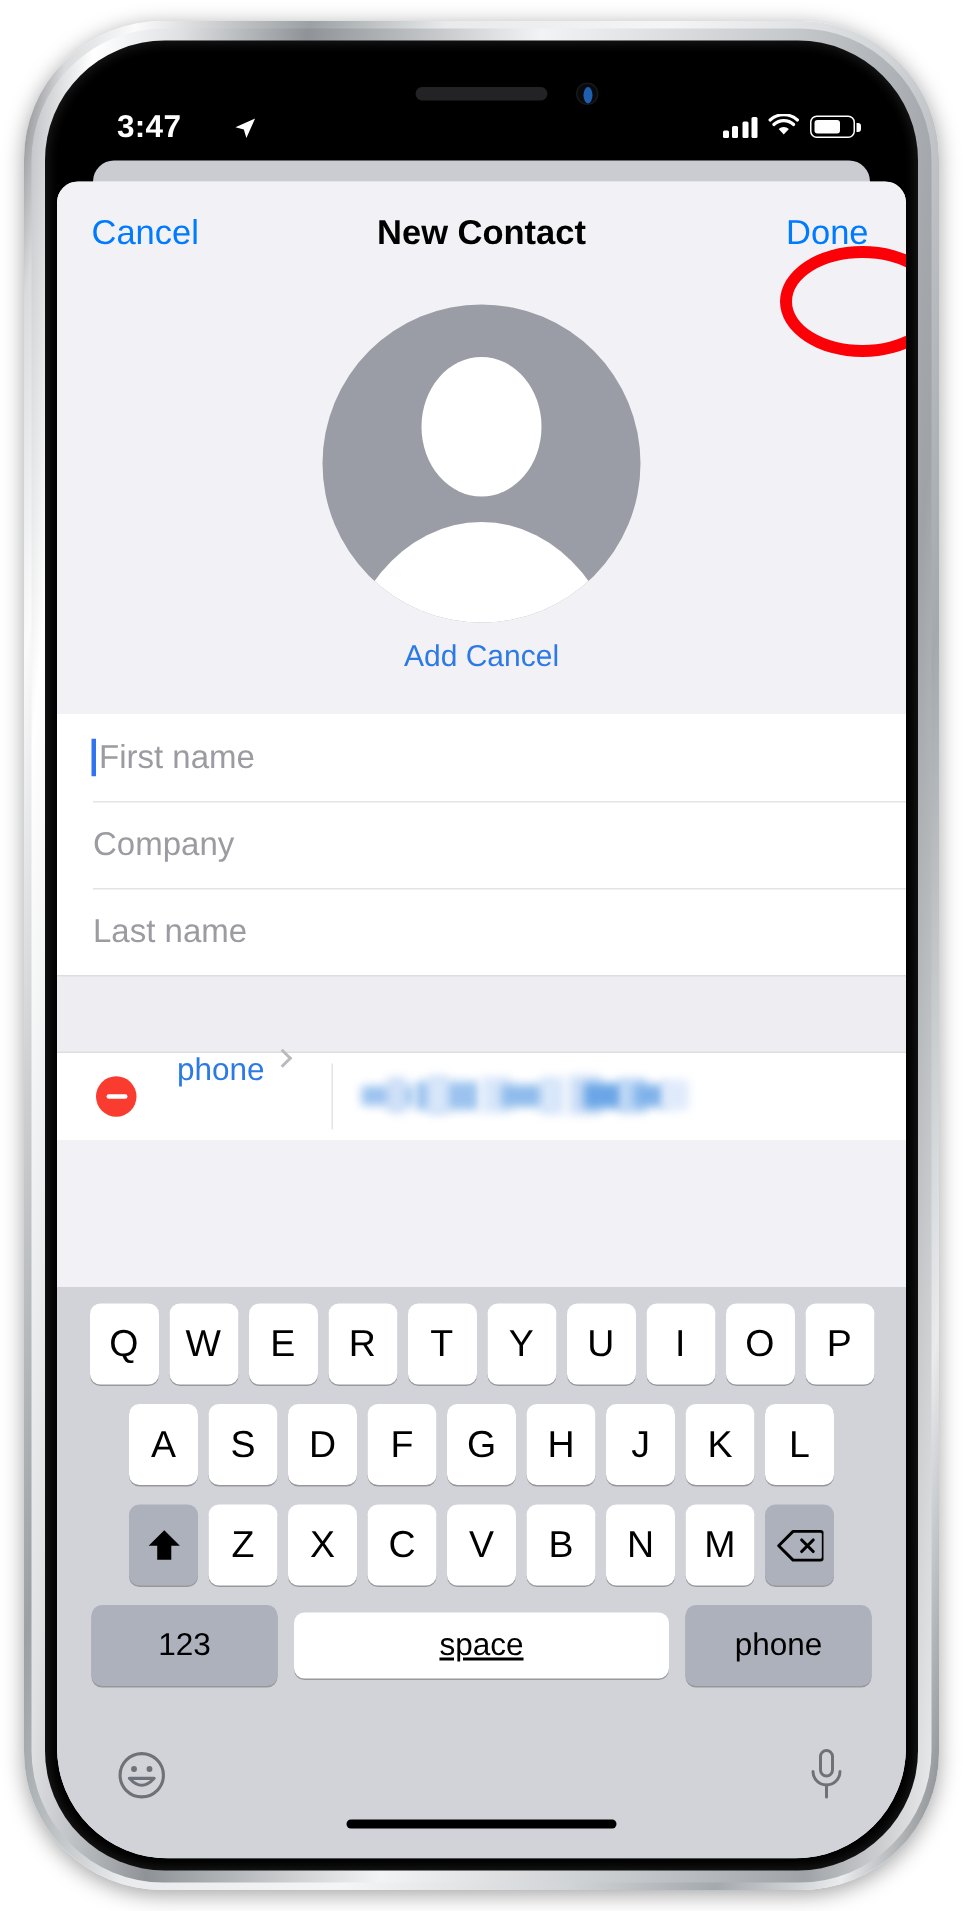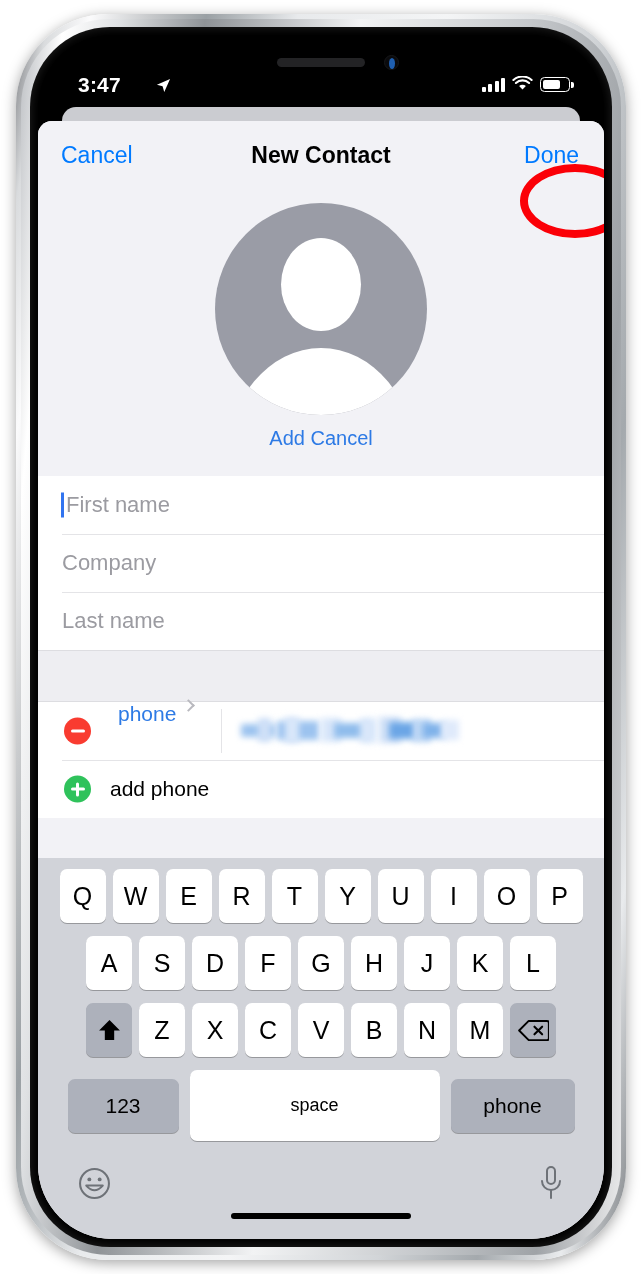--- a/index.html
+++ b/index.html
@@ -452,29 +452,30 @@
   .kb-row.r1 .key { width: 46px; height: 54px; }
   .kb-row.r2 .key { width: 46px; height: 54px; }
   .kb-row.r3 .key { width: 46px; height: 54px; }
 
   .key.wide-fn {
     width: 66px;
     height: 54px;
     background: #adb1bb;
   }
   .key.num {
-    width: 111px;
+    width: 124px;
     height: 54px;
     background: #adb1bb;
     font-size: 21px;
   }
   .key.space {
     width: 250px;
-    height: 71px;
-    font-size: 18px;
+    height: 44px;
+    font-size: 21px;
+    text-decoration: underline;
   }
   .key.ret {
     width: 124px;
     height: 54px;
     background: #adb1bb;
     font-size: 21px;
   }
 
   .shift-glyph { width: 25px; height: 25px; }
   .bksp-glyph  { width: 31px; height: 23px; }
@@ -622,27 +623,20 @@
             <span class="blur-chunk" style="left:80px; top:2px;  width:20px; height:24px; background:#d9e7fa;"></span>
             <span class="blur-chunk" style="left:93px; top:7px;  width:36px; height:15px; background:#8fbcec;"></span>
             <span class="blur-chunk" style="left:119px;top:2px;  width:16px; height:25px; background:#d9e7fa;"></span>
             <span class="blur-chunk" style="left:138px;top:1px;  width:22px; height:26px; background:#cfe0f7;"></span>
             <span class="blur-chunk" style="left:148px;top:6px;  width:28px; height:17px; background:#6ba6e6;"></span>
             <span class="blur-chunk" style="left:172px;top:3px;  width:18px; height:23px; background:#bcd6f5;"></span>
             <span class="blur-chunk" style="left:182px;top:7px;  width:22px; height:15px; background:#7fb2ea;"></span>
             <span class="blur-chunk" style="left:200px;top:4px;  width:18px; height:20px; background:#dfeafb;"></span>
           </div>
         </div>
-        <div class="phone-row">
-          <button class="circle-btn plus">
-            <span class="bar-h"></span>
-              <span class="bar-v"></span>
-          </button>
-          <span class="addphone-label">add phone</span>
-        </div>
       </div>
 
       <div class="keyboard">
 
         <div class="kb-row r1">
           <button class="key">Q</button>
           <button class="key">W</button>
           <button class="key">E</button>
           <button class="key">R</button>
           <button class="key">T</button>

